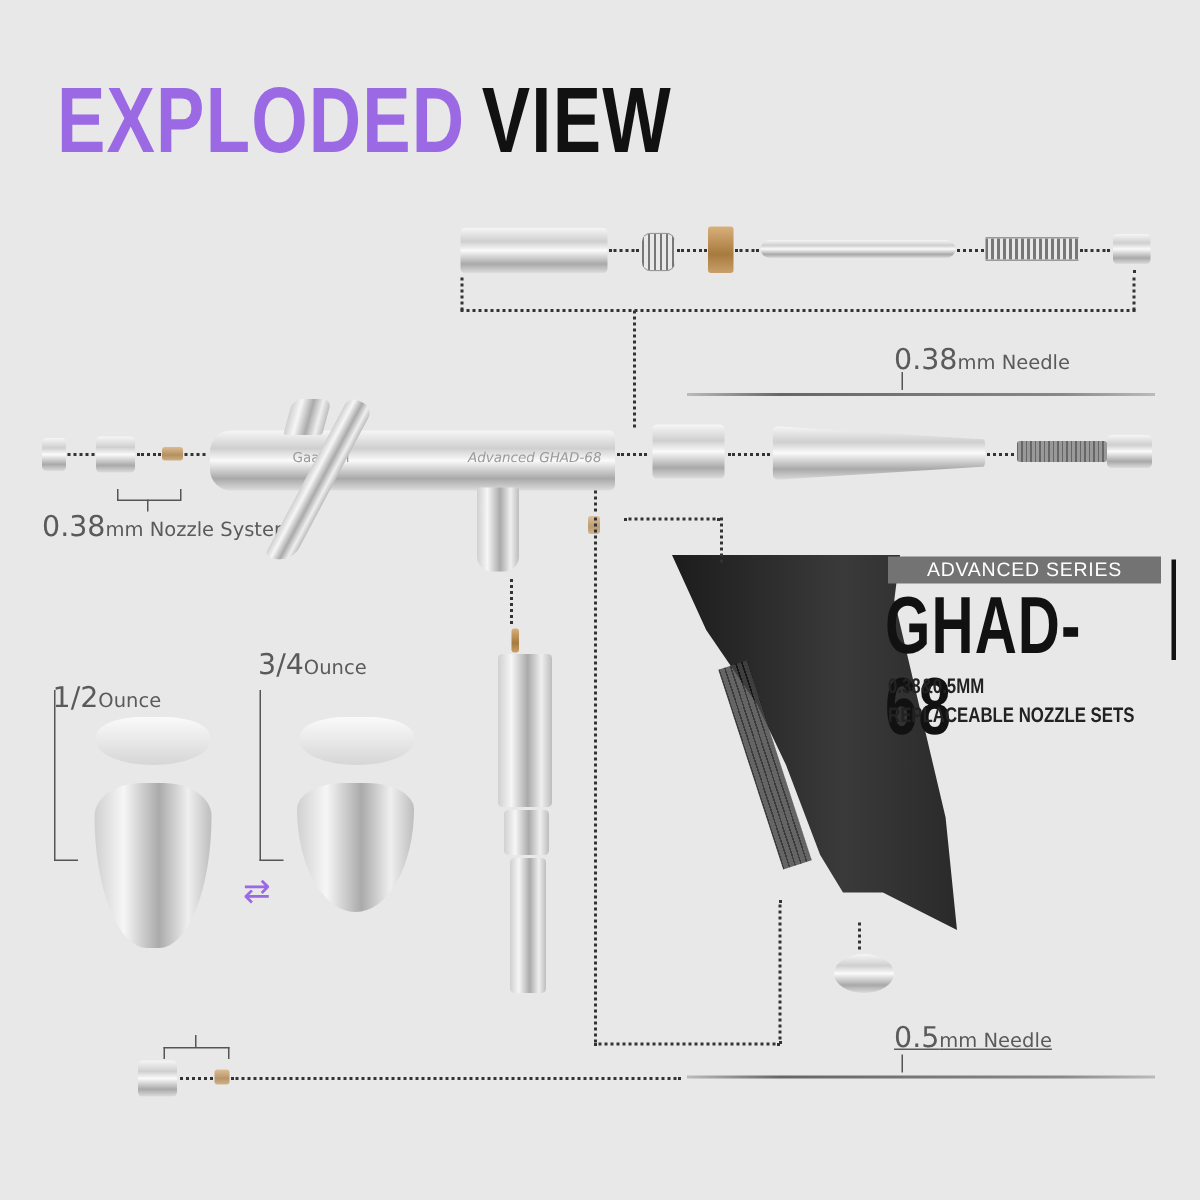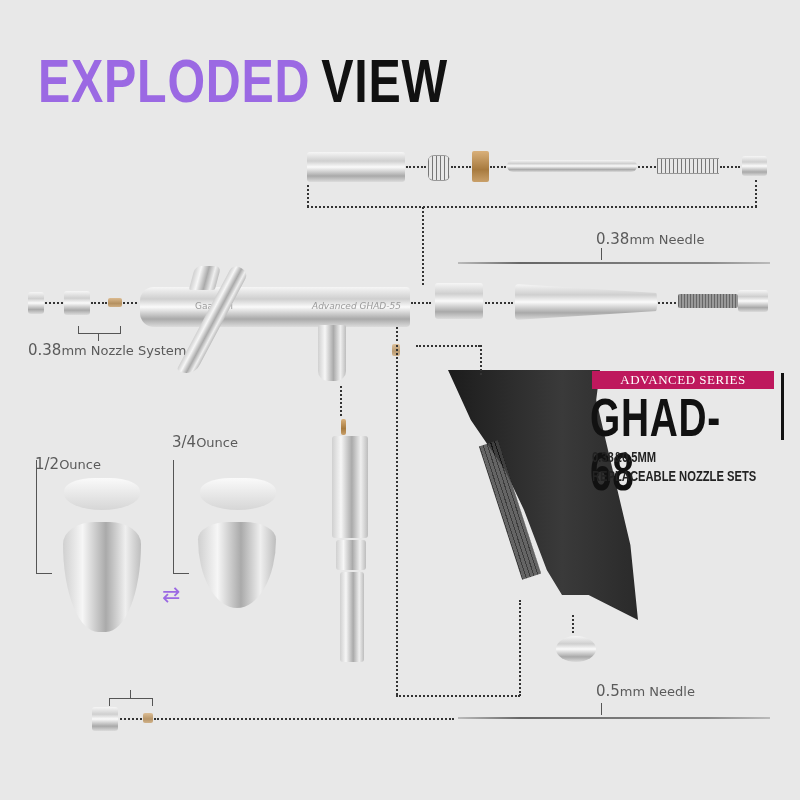--- a/index.html
+++ b/index.html
@@ -2,32 +2,32 @@
 <html><head>
 <meta charset="utf-8">
 <style>
   html,body{margin:0;padding:0;}
   body{width:800px;height:800px;background:#fff;overflow:hidden;}
   .canvas{position:relative;width:800px;height:800px;background:#e8e8e8;overflow:hidden;font-family:"DejaVu Sans",sans-serif;}
   .title{position:absolute;left:38px;top:32px;height:80px;display:flex;align-items:flex-end;font-family:"Liberation Sans",sans-serif;font-weight:700;font-size:62px;letter-spacing:1px;line-height:1;transform:scaleX(0.78);transform-origin:left center;}
   .title .a{color:#9b69e3;}
   .title .b{color:#111;margin-left:14px;}
   .lbl{position:absolute;color:#5a5a5a;font-family:"DejaVu Sans",sans-serif;white-space:nowrap;line-height:1;}
-  .lbl .big{font-size:15px;}
+  .lbl .big{font-size:19px;}
   .lbl .small{font-size:13px;}
   .dash-h{position:absolute;height:0;border-top:2px dotted #333;}
   .dash-v{position:absolute;width:0;border-left:2px dotted #333;}
   .line{position:absolute;background:#555;}
   .needle{position:absolute;height:2px;background:linear-gradient(90deg,#bbb,#666 20%,#888 80%,#bbb);}
   .metal{background:linear-gradient(180deg,#f6f6f6 0%,#cfcfcf 30%,#fafafa 50%,#a9a9a9 80%,#dcdcdc 100%);border-radius:3px;}
   .metal-v{background:linear-gradient(90deg,#d0d0d0 0%,#f6f6f6 25%,#aaa 55%,#efefef 80%,#bdbdbd 100%);border-radius:3px;}
   .part{position:absolute;}
   .brass{background:linear-gradient(180deg,#d9b07a,#a77a3e 60%,#c9a06a);border-radius:2px;}
   .spring{background:repeating-linear-gradient(90deg,#777 0 1.5px,transparent 1.5px 4px);border-top:1px solid #999;border-bottom:1px solid #999;}
-  .badge{position:absolute;left:592px;top:371px;width:182px;height:18px;background:#be185d;color:#fff;font-family:Liberation Serif, serif;font-size:13px;text-align:center;line-height:18px;letter-spacing:0.5px;}
+  .badge{position:absolute;left:592px;top:371px;width:182px;height:18px;background:#737373;color:#fff;font-family:Liberation Sans, sans-serif;font-size:13px;text-align:center;line-height:18px;letter-spacing:0.5px;}
   .model{position:absolute;left:590px;top:390px;font-family:"Liberation Sans",sans-serif;font-weight:700;font-size:54px;color:#111;line-height:1;transform:scaleX(0.72);transform-origin:left top;letter-spacing:1px;}
   .vbar{position:absolute;left:781px;top:373px;width:3px;height:67px;background:#111;}
   .spec{position:absolute;left:592px;font-family:"Liberation Sans",sans-serif;font-weight:700;font-size:14px;color:#222;transform:scaleX(0.8);transform-origin:left top;white-space:nowrap;line-height:1;}
 </style>
 </head>
 <body>
 
 <div class="canvas">
 
   <div class="title">
@@ -67,21 +67,21 @@
   <div class="line" style="left:78px;top:326px;width:1px;height:8px;"></div>
   <div class="line" style="left:78px;top:333px;width:42px;height:1px;"></div>
   <div class="line" style="left:120px;top:326px;width:1px;height:8px;"></div>
   <div class="line" style="left:98px;top:333px;width:1px;height:8px;"></div>
   <div class="lbl" style="left:28px;top:342px;">
     <span class="big">0.38</span><span class="small">mm Nozzle System</span>
   </div>
 
   <div class="part metal" style="left:140px;top:287px;width:270px;height:40px;border-radius:14px 4px 4px 14px;">
     <span style="position:absolute;left:55px;top:14px;font-size:9px;color:#9a9a9a;">Gaahleri</span>
-    <span style="position:absolute;left:172px;top:14px;font-size:9px;color:#9a9a9a;font-style:italic;">Advanced GHAD-55</span>
+    <span style="position:absolute;left:172px;top:14px;font-size:9px;color:#9a9a9a;font-style:italic;">Advanced GHAD-68</span>
   </div>
   <div class="part metal-v" style="left:192px;top:266px;width:26px;height:24px;border-radius:6px 6px 2px 2px;transform:skewX(-15deg);"></div>
   <div class="part metal-v" style="left:232px;top:268px;width:18px;height:120px;border-radius:10px 10px 20px 4px;transform:rotate(28deg);transform-origin:top center;"></div>
   <div class="part metal-v" style="left:318px;top:325px;width:28px;height:56px;border-radius:2px 2px 10px 10px;"></div>
   <div class="dash-h" style="left:411px;top:302px;width:20px;"></div>
   <div class="dash-v" style="left:396px;top:327px;height:14px;"></div>
   <div class="part brass" style="left:392px;top:344px;width:8px;height:12px;opacity:0.7;"></div>
 
   <div class="part metal" style="left:435px;top:283px;width:48px;height:36px;"></div>
   <div class="dash-h" style="left:485px;top:302px;width:28px;"></div>
@@ -126,21 +126,21 @@
 
   <div class="line" style="left:130px;top:690px;width:1px;height:8px;"></div>
   <div class="line" style="left:109px;top:698px;width:44px;height:1px;"></div>
   <div class="line" style="left:109px;top:698px;width:1px;height:8px;"></div>
   <div class="line" style="left:152px;top:698px;width:1px;height:8px;"></div>
   <div class="part metal" style="left:92px;top:707px;width:26px;height:24px;"></div>
   <div class="dash-h" style="left:120px;top:718px;width:22px;"></div>
   <div class="part brass" style="left:143px;top:713px;width:10px;height:10px;opacity:0.75;"></div>
   <div class="dash-h" style="left:154px;top:718px;width:300px;"></div>
 
-  <div class="lbl" style="left:596px;top:683px;">
+  <div class="lbl" style="left:596px;top:683px;text-decoration:underline;">
     <span class="big">0.5</span><span class="small">mm Needle</span>
   </div>
   <div class="line" style="left:601px;top:703px;width:1px;height:12px;"></div>
   <div class="needle" style="left:458px;top:717px;width:312px;"></div>
 
   <div class="badge">ADVANCED SERIES</div>
   <div class="vbar"></div>
   <div class="model">GHAD-68</div>
   <div class="spec" style="top:450px;">0.38&amp;0.5MM</div>
   <div class="spec" style="top:469px;">REPLACEABLE NOZZLE SETS</div>

